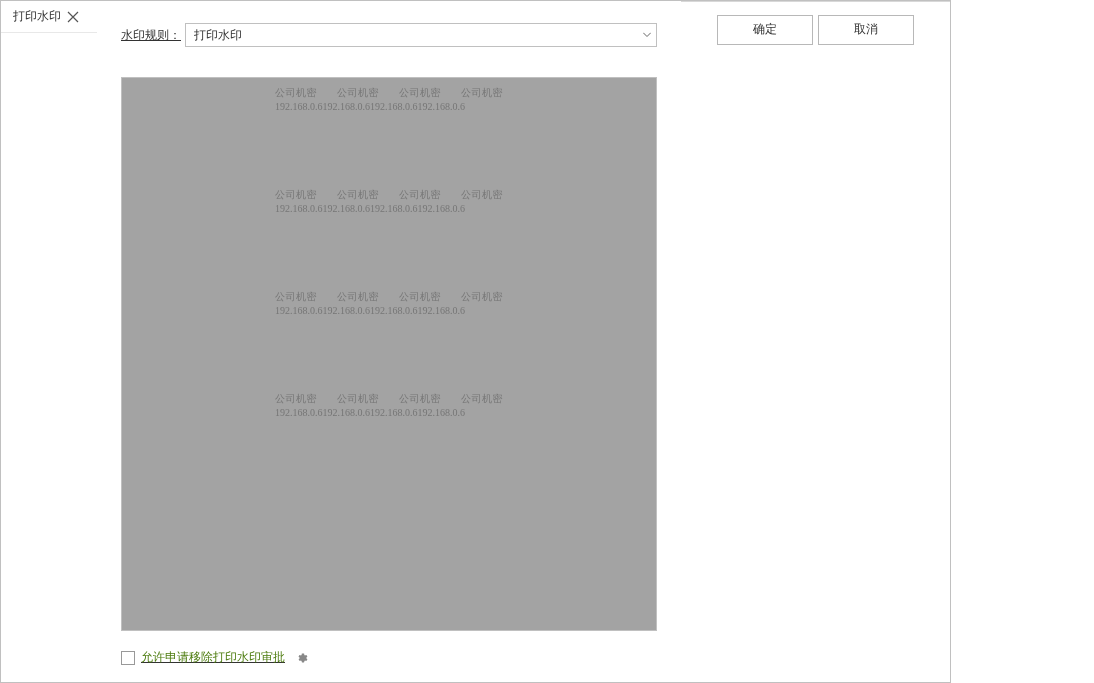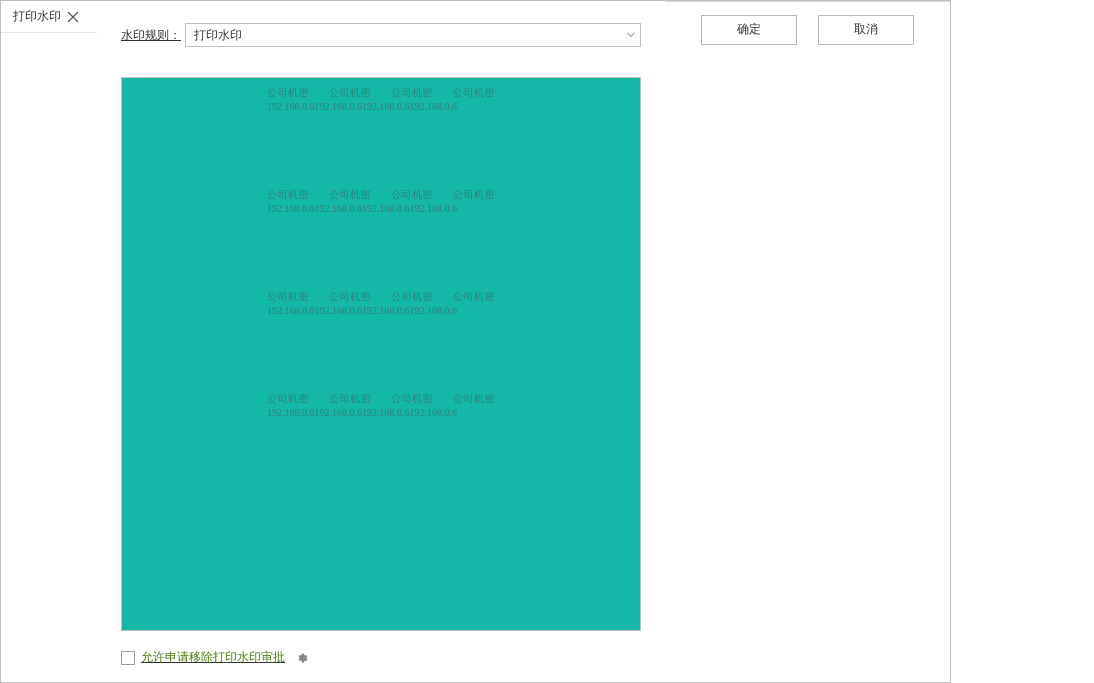--- a/index.html
+++ b/index.html
@@ -99,21 +99,21 @@
       display: block;
     }
     .preview-label {
       font-size: 12px;
       color: #333;
       margin-bottom: 10px;
     }
     .preview-area {
       flex: 1;
       border: 1px solid #c0c0c0;
-      background: #14b8a6;
+      background: #a3a3a3;
       position: relative;
       overflow: hidden;
       height: 430px;
     }
     .wm-grid {
       position: absolute;
       left: 50%;
       transform: translateX(-50%);
       top: 8px;
       width: 228px;
@@ -175,21 +175,21 @@
       width: 14px;
       height: 14px;
     }
     .footer {
       height: 56px;
       border-top: 1px solid #d8d8d8;
       display: flex;
       align-items: center;
       justify-content: space-between;
       padding: 0 36px;
-      gap: 21px;
+      gap: 5px;
     }
     .btn {
       width: 96px;
       height: 30px;
       border: 1px solid #b8b8b8;
       background: #fff;
       font-size: 12px;
       color: #333;
       cursor: pointer;
       font-family: inherit;

